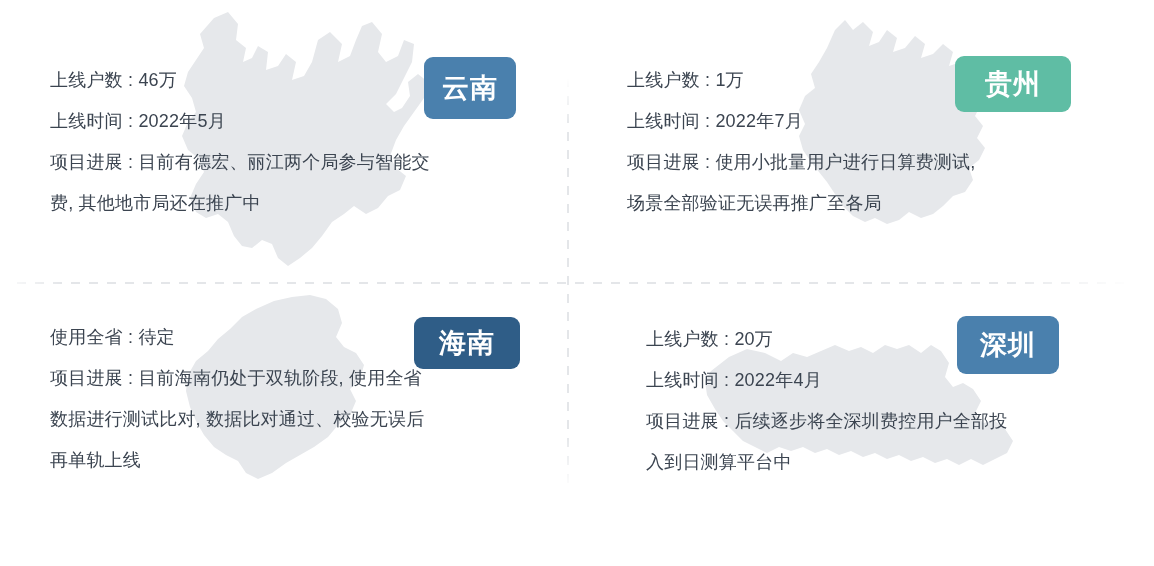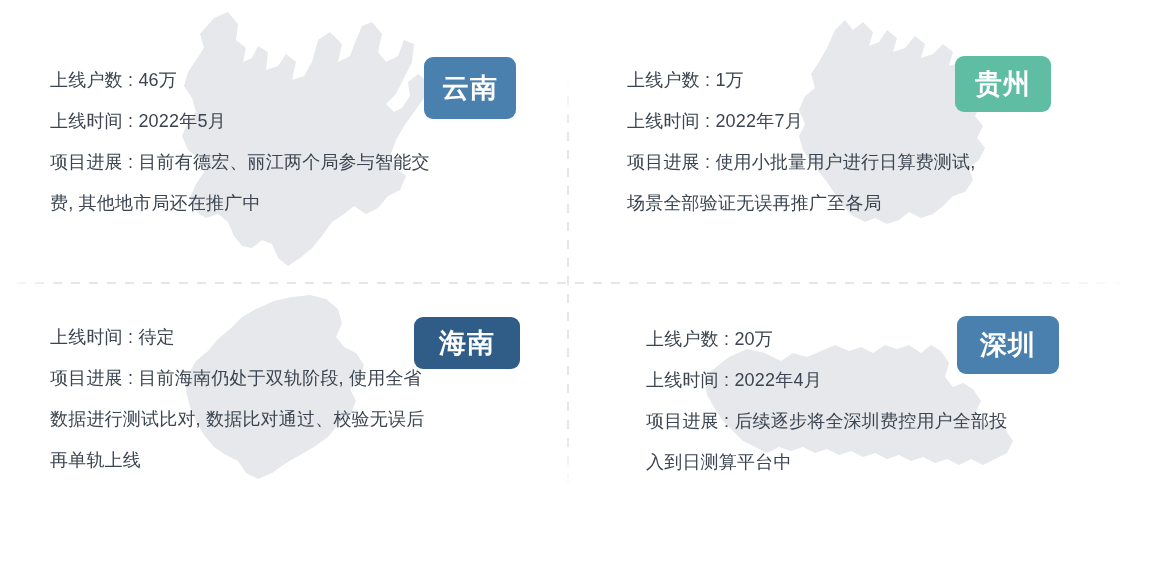--- a/index.html
+++ b/index.html
@@ -129,21 +129,21 @@
     <div class="map-layer">
       <svg width="577" height="283" viewBox="0 0 577 283" xmlns="http://www.w3.org/2000/svg">
         <path fill="#e6e8eb" d="M258 30 L268 20 L276 30 L286 22 L296 32 L292 46 L302 42 L310 30 L320 38
           L316 52 L328 48 L338 36 L348 44 L344 58 L356 54 L366 44 L376 52 L372 66 L384 62
           L392 74 L386 88 L396 92 L404 104 L398 116 L406 126 L400 138 L408 148 L402 160
           L392 168 L396 180 L388 192 L376 196 L366 206 L356 214 L344 218 L332 212 L322 220
           L310 224 L298 218 L288 222 L276 216 L266 206 L258 194 L250 182 L242 172 L234 162
           L226 150 L222 136 L228 124 L222 110 L228 96 L238 88 L234 74 L242 62 L250 48 Z"></path>
       </svg>
     </div>
-    <div class="badge" style="left:378px; top:56px; width:96px; height:56px; background:#5fbda4;">
+    <div class="badge" style="left:378px; top:56px; width:116px; height:56px; background:#5fbda4;">
       <span>贵州</span>
     </div>
     <div class="lines" style="top:60px;">
       <div class="line">上线户数 : 1万</div>
       <div class="line">上线时间 : 2022年7月</div>
       <div class="line">项目进展 : 使用小批量用户进行日算费测试,</div>
       <div class="line">场景全部验证无误再推广至各局</div>
     </div>
   </div>
 
@@ -153,21 +153,21 @@
         <path fill="#e6e8eb" d="M256 26 L274 18 L292 14 L310 12 L326 16 L338 26 L342 40 L336 54 L344 64
           L356 70 L364 82 L360 96 L350 106 L356 118 L350 132 L338 142 L328 154 L314 164
           L300 172 L286 180 L272 190 L258 196 L246 190 L238 178 L226 172 L214 164 L204 152
           L196 138 L190 124 L186 108 L188 92 L196 78 L208 68 L218 56 L230 46 L242 34 Z"></path>
       </svg>
     </div>
     <div class="badge" style="left:414px; top:317px; width:106px; height:52px; background:#2f5d87; position:absolute; top:34px;">
       <span>海南</span>
     </div>
     <div class="lines" style="top:34px;">
-      <div class="line">上线时间 : 待定</div>
+      <div class="line">使用全省 : 待定</div>
       <div class="line">项目进展 : 目前海南仍处于双轨阶段, 使用全省</div>
       <div class="line">数据进行测试比对, 数据比对通过、校验无误后</div>
       <div class="line">再单轨上线</div>
     </div>
   </div>
 
   <div class="panel q-br">
     <div class="map-layer">
       <svg width="577" height="283" viewBox="0 0 577 283" xmlns="http://www.w3.org/2000/svg">
         <path fill="#e6e8eb" d="M134 88 L152 74 L170 66 L188 70 L204 78 L216 70 L230 74 L244 68 L258 62

